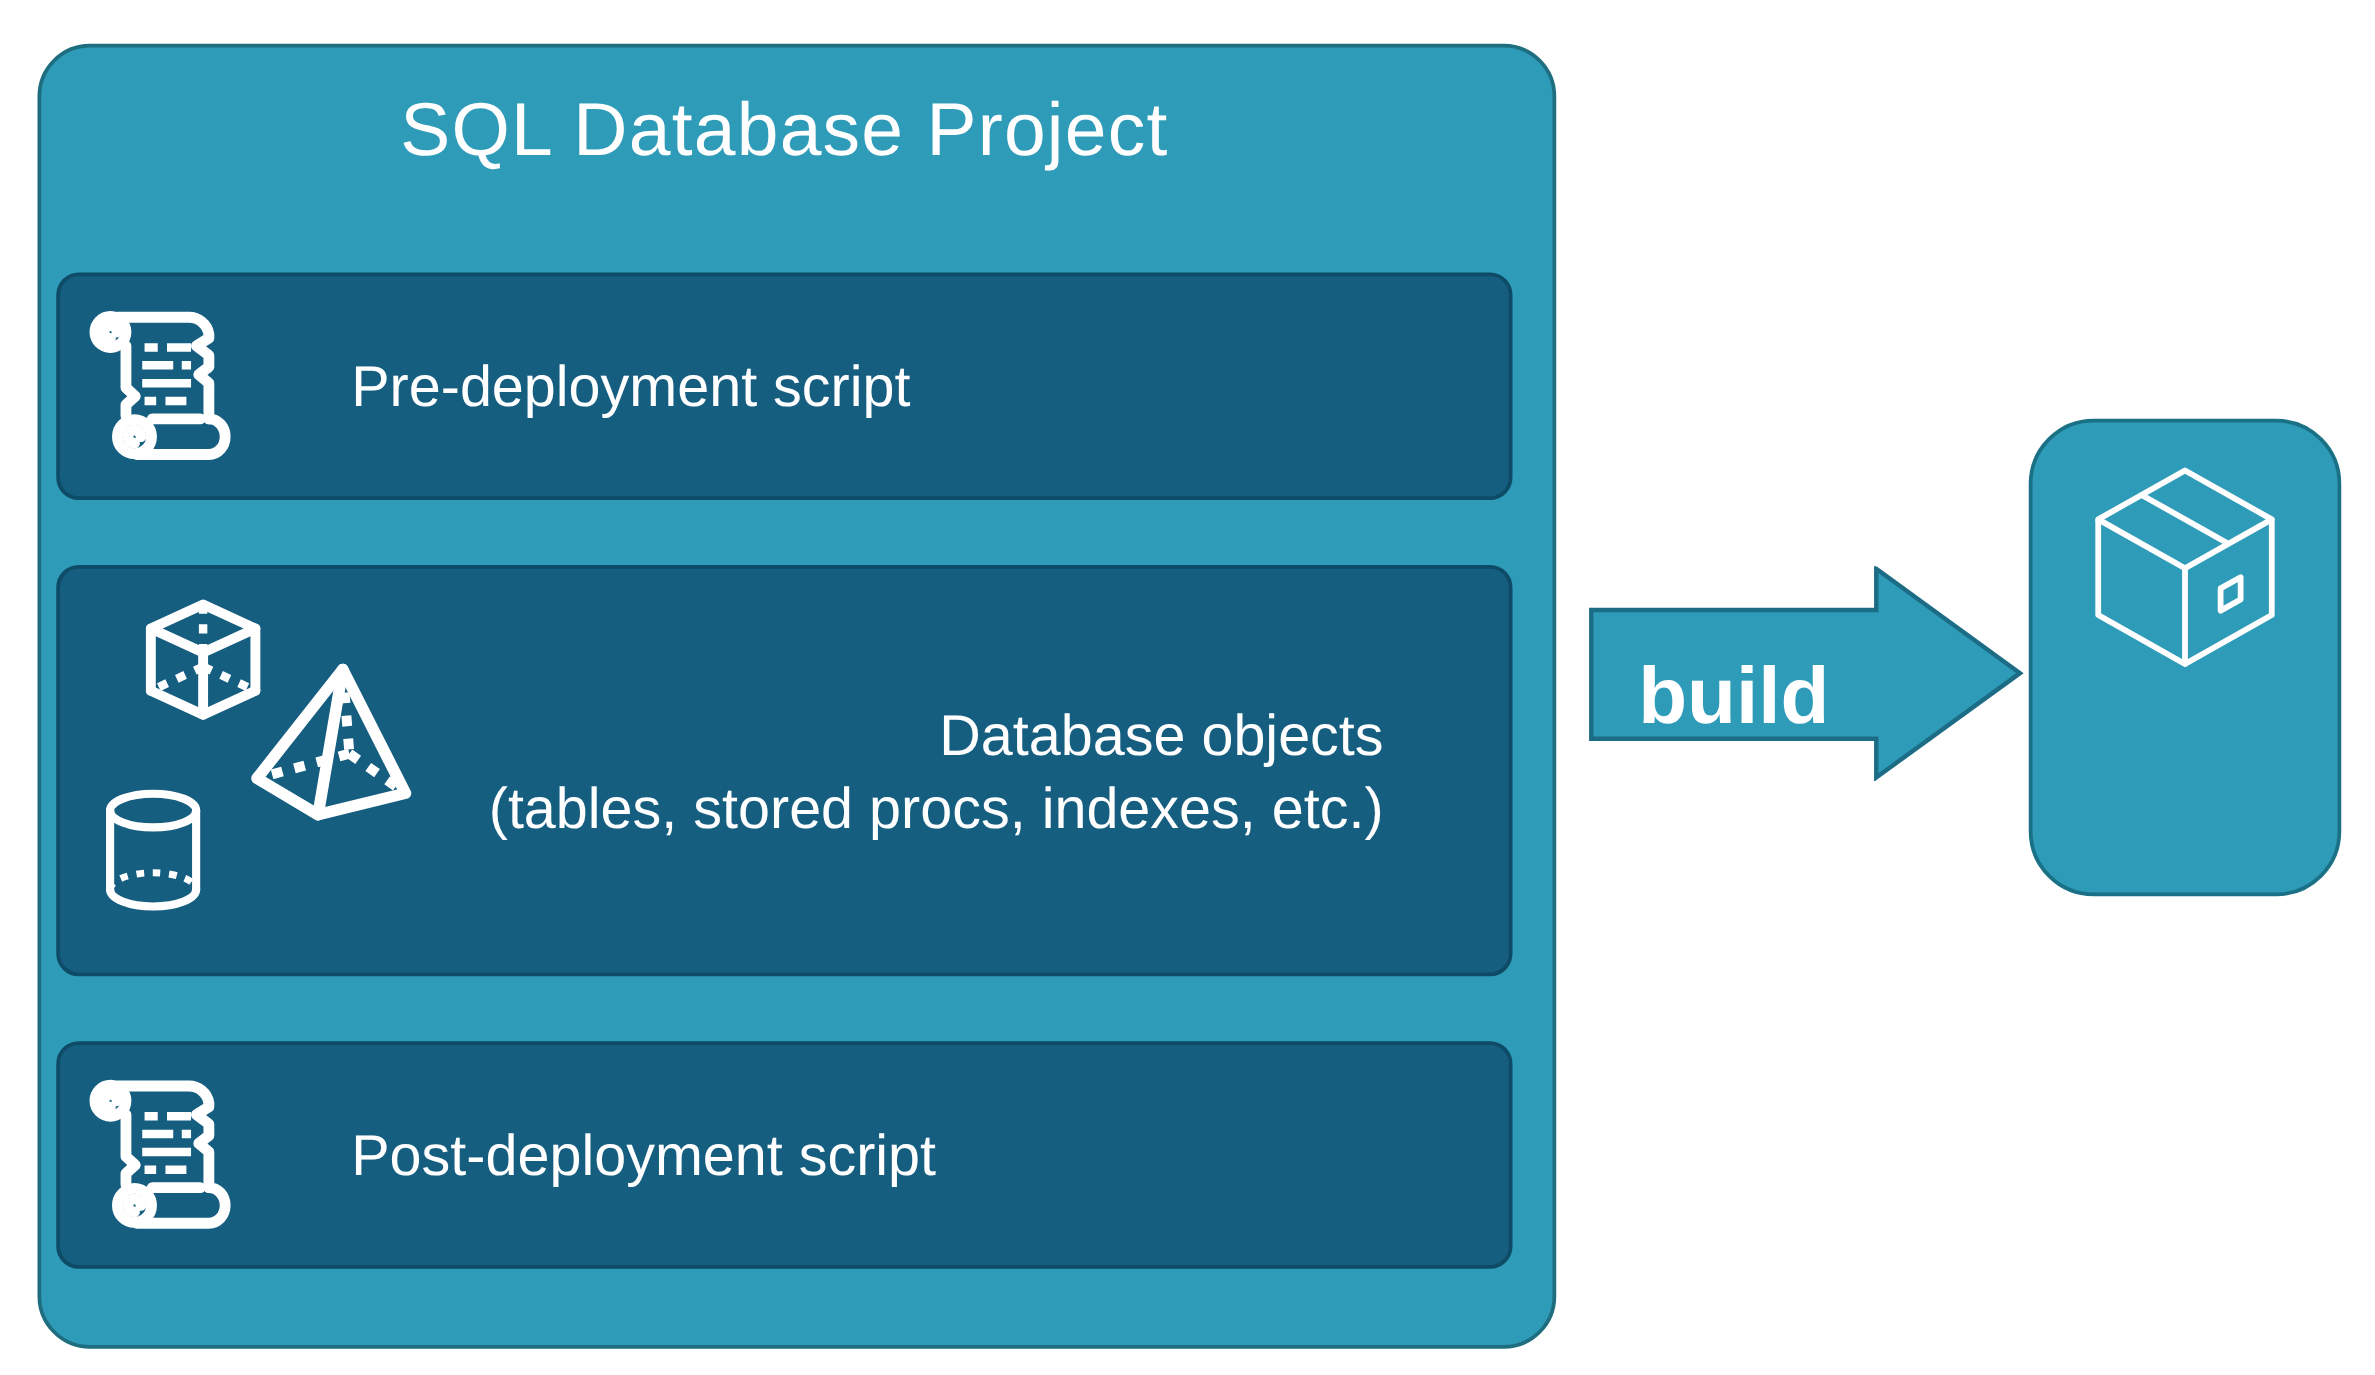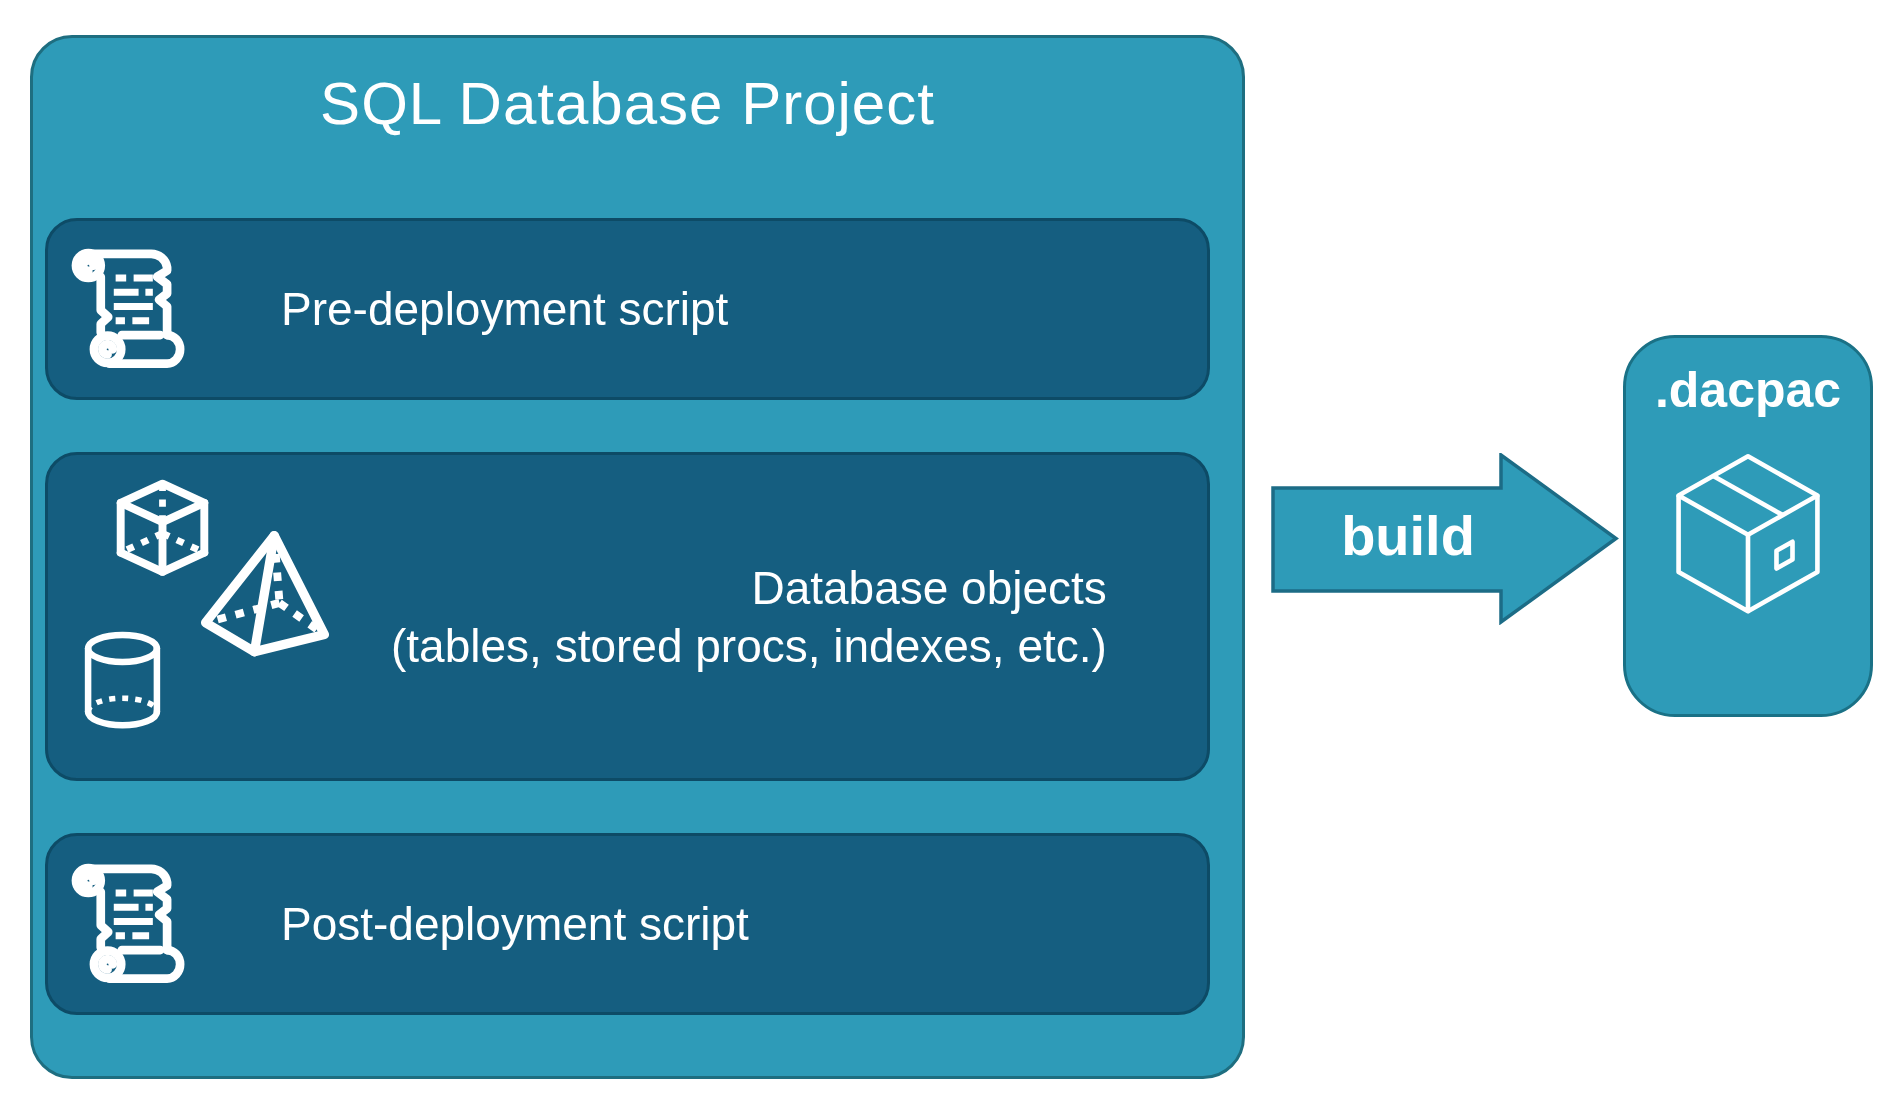--- a/index.html
+++ b/index.html
@@ -7,42 +7,42 @@
               font-family:"Liberation Sans", sans-serif; }
   .canvas { position:relative; width:1900px; height:1100px; background:#fff; }
 
   
   .project { position:absolute; left:30px; top:35px; width:1215px; height:1044px;
              background:#2E9BB8; border:3px solid #1E6E80; border-radius:42px;
              padding:0 32px 0 12px; }
   .project h1 { color:#fff; font-size:60px; font-weight:400; letter-spacing:1px;
                 text-align:center; line-height:72px; padding-top:30px; margin-bottom:78px; }
 
-  .panel { background:#155E80; border:3px solid #0D4B66; border-radius:32px;
+  .panel { background:#155E80; border:3px solid #0D4B66; border-radius:18px;
            display:flex; align-items:center; color:#fff; }
   .panel-small { height:182px; padding-left:22px; }
   .panel-small + .panel, .panel-tall + .panel { margin-top:52px; }
   .panel-tall { height:329px; padding-left:22px; margin-top:52px; }
   .panel .label { font-size:46px; line-height:58px; }
   .panel-small .label { margin-left:85px; }
 
   .scroll-icon-box { width:126px; height:124px; flex:0 0 auto; }
 
   .shape-cluster { position:relative; width:300px; height:100%; flex:0 0 auto; }
   .shape-cluster svg { position:absolute; }
   .cube-icon     { left:36px;  top:21px;  width:113px; height:117px; }
   .pyramid-icon  { left:129px; top:69px;  width:132px; height:142px; }
   .cylinder-icon { left:6px;   top:173px; width:93px;  height:106px; }
   .two-line { display:flex; flex-direction:column; justify-content:center; margin-left:21px;text-align:right; }
 
   
   .arrow-svg { position:absolute; left:1271px; top:453px; width:348px; height:172px; }
-  .arrow-label { position:absolute; left:1273px; top:484px; width:228px; height:103px;
+  .arrow-label { position:absolute; left:1273px; top:504px; width:228px; height:103px;
                  display:flex; align-items:center; justify-content:center;
-                 color:#fff; font-size:56px; font-weight:700;margin-left:21px; }
+                 color:#fff; font-size:64px; font-weight:700; }
 
   
   .dacpac { position:absolute; left:1623px; top:335px; width:250px; height:382px;
             background:#2E9BB8; border:3px solid #1A7186; border-radius:52px;
             display:flex; flex-direction:column; align-items:center; }
   .dacpac .dacpac-label { color:#fff; font-size:50px; font-weight:700;
                           line-height:56px; margin-top:24px; }
   .package-icon-box { width:178px; height:200px; margin-top:22px; }
 
   svg .stroke { fill:none; stroke:#fff; stroke-width:7; stroke-linecap:round; stroke-linejoin:round; }
@@ -147,21 +147,20 @@
       <span class="label">Post-deployment script</span>
     </div>
   </section>
 
   <svg class="arrow-svg" viewBox="0 0 348 172">
     <polygon points="2,35 230,35 230,2 345,85.5 230,169 230,138 2,138" fill="#2E9BB8" stroke="#1C6C86" stroke-width="3.5"></polygon>
   </svg>
   <div class="arrow-label">build</div>
 
   <section class="dacpac">
-    <div class="dacpac-label">.dacpac</div>
     <svg class="package-icon-box" viewBox="0 0 100 110">
       <g fill="none" stroke="#fff" stroke-width="2.6" stroke-linejoin="round">
         <path d="M50 8 L89 30 L50 52 L11 30 Z"></path>
         <path d="M30.5 19 L69.5 41"></path>
         <path d="M11 30 V 73 L50 95 V 52"></path>
         <path d="M89 30 V 73 L50 95"></path>
         <path d="M66 61 l 9 -5 v 10 l -9 5 Z"></path>
       </g>
     </svg>
   </section>

